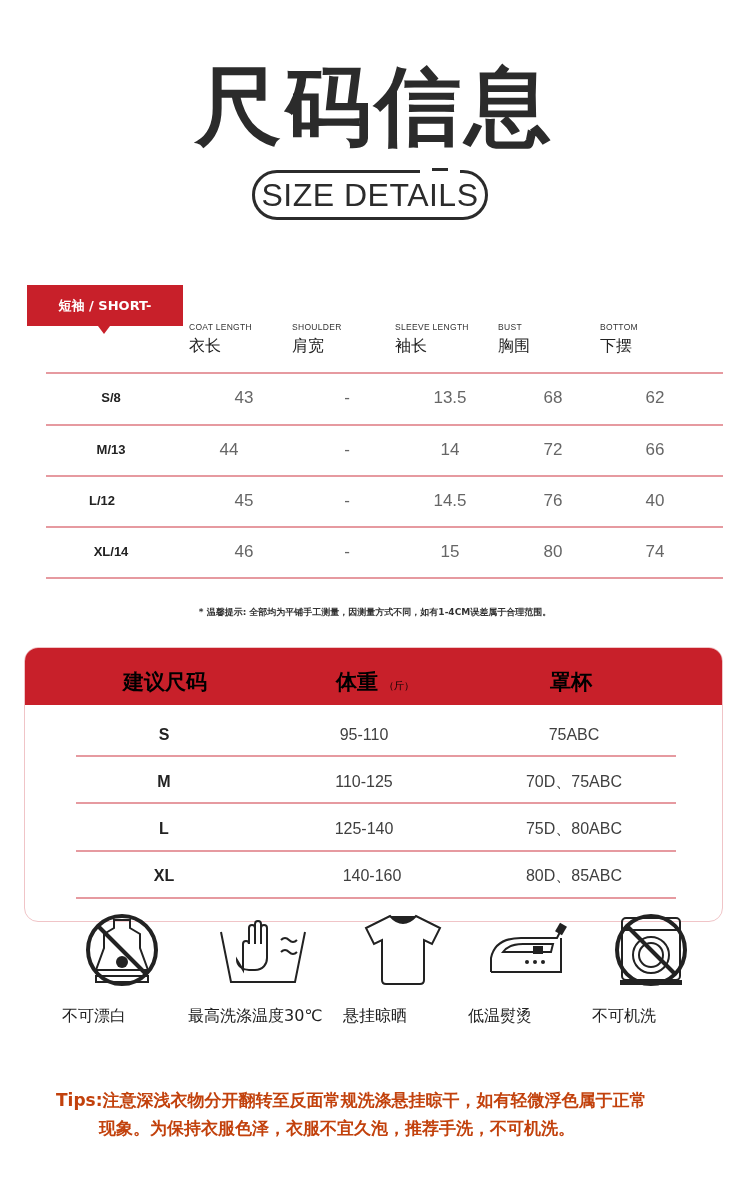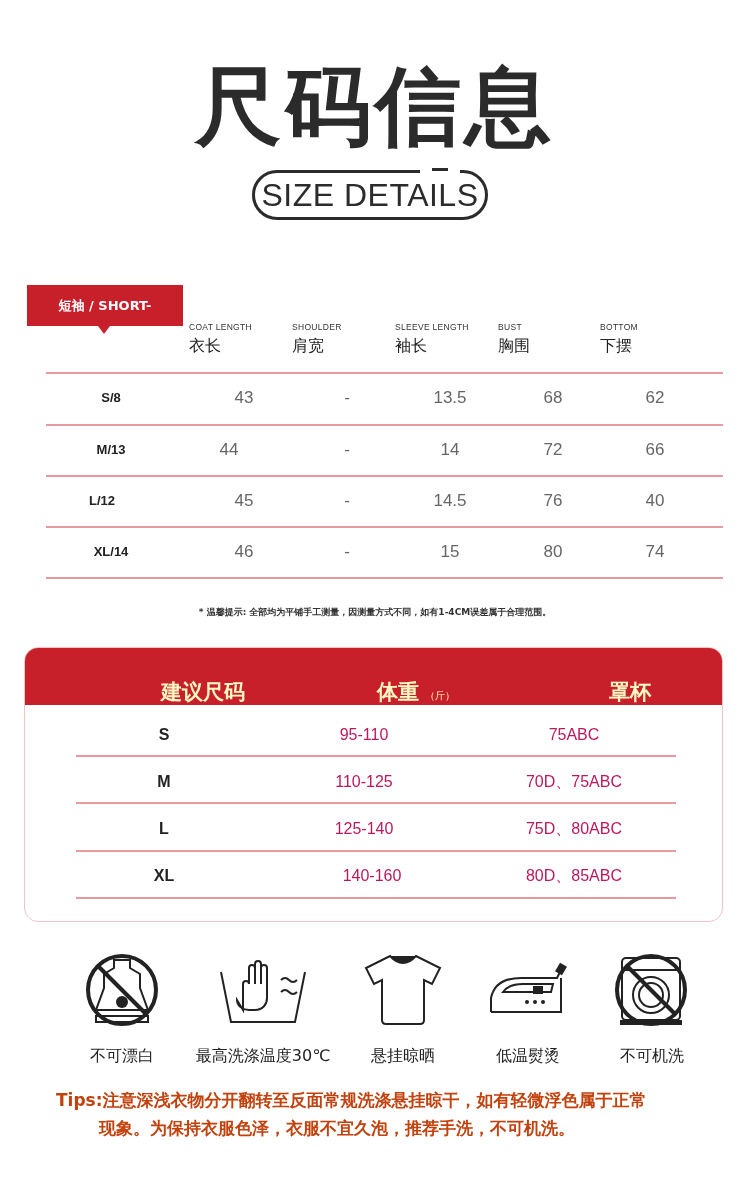--- a/index.html
+++ b/index.html
@@ -29,30 +29,30 @@
   .cell { position:absolute; top:0; width:110px; text-align:center; line-height:50px;
           font-family:"Liberation Sans", sans-serif; font-size:17px; color:#666; }
   .cell.size { font-size:13px; color:#222; font-weight:bold; }
 
   .note { left:0; width:750px; top:606px; text-align:center; font-size:9px; color:#333; font-weight:bold; }
 
   
   .card { left:24px; top:647px; width:699px; height:275px; border:1px solid #f0c4c7;
           border-radius:14px; box-sizing:border-box; overflow:hidden; }
   .card-head { left:0; top:0; width:699px; height:57px; background:#c8202a; }
-  .ch { position:absolute; top:16px; line-height:57px; color:#fef9c3; font-weight:bold; font-size:21px; text-align:right; }
+  .ch { position:absolute; top:6px; line-height:57px; color:#000000; font-weight:bold; font-size:21px; text-align:center; }
   .ch small { font-size:10px; font-weight:normal; margin-left:6px; }
   .rrule { left:51px; width:600px; height:2px; background:#e69aa0; }
   .rrow { left:51px; width:600px; height:46px; }
-  .rcell { position:absolute; top:0; line-height:46px; text-align:center; font-size:16px; color:#be185d;
+  .rcell { position:absolute; top:0; line-height:46px; text-align:center; font-size:16px; color:#404040;
            font-family:"Liberation Sans", sans-serif; }
   .rcell.size { font-weight:bold; color:#222; }
 
   
-  .care { top:950px; width:120px; text-align:center; }
+  .care { top:910px; width:120px; text-align:left; }
   .care svg { display:block; margin:0 auto; }
   .care .lbl { margin-top:16px; font-size:16px; color:#222; }
 
   .tips { left:56px; width:660px; top:1086px; font-size:17px; color:#c2410c; line-height:28px;font-weight:bold; }
   .tips .l2 { padding-left:43px; display:block; }
 </style>
 </head>
 <body>
 
 <div class="abs title-cn">尺码信息</div>

